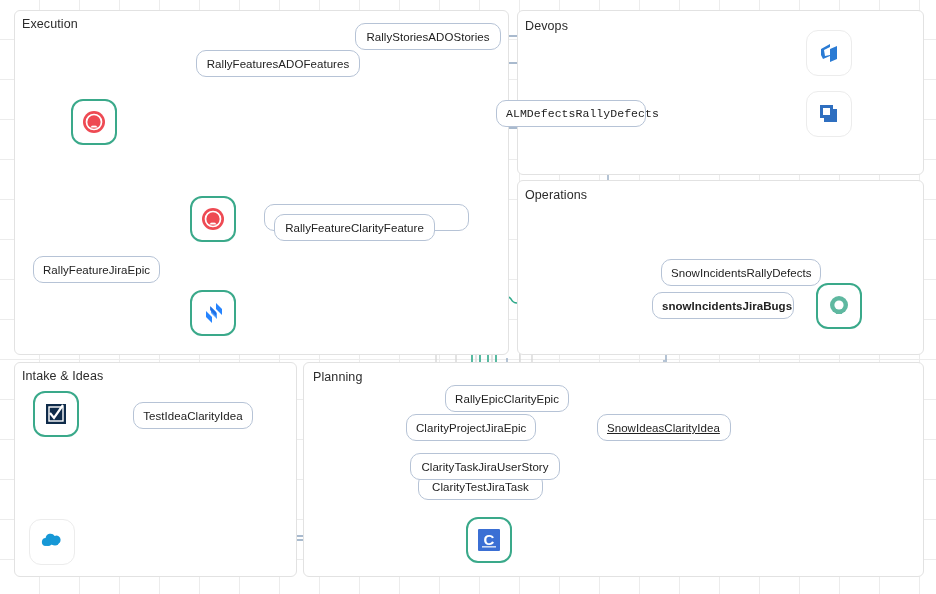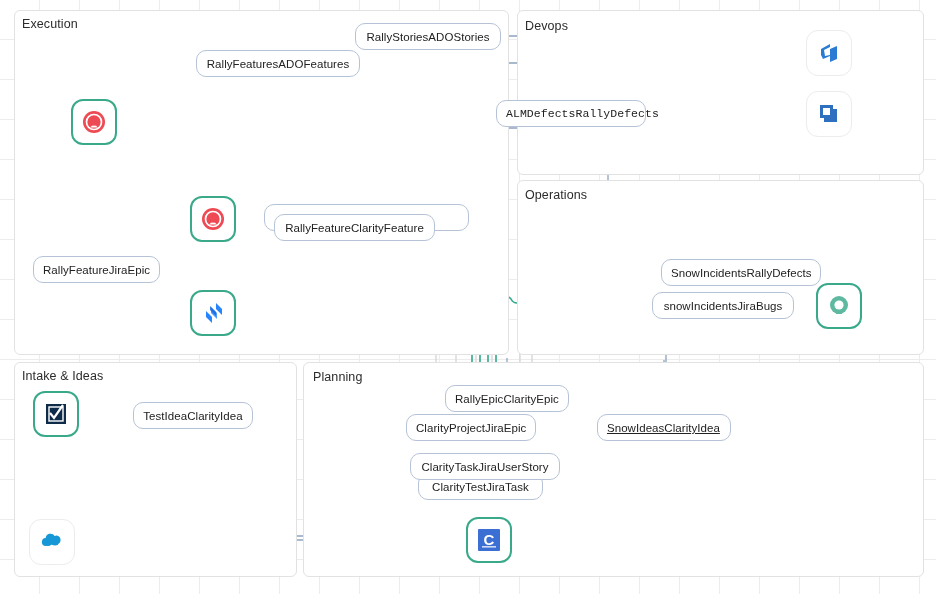--- a/index.html
+++ b/index.html
@@ -263,22 +263,22 @@
       </div>
     </div>
   <div id="labelLayer">
       <div class="elabel" style="left: 355px; top: 23px; width: 146px; z-index: 7; text-align: center;">RallyStoriesADOStories</div>
       <div class="elabel" style="left: 196px; top: 50px; width: 164px; z-index: 7; text-align: center;">RallyFeaturesADOFeatures</div>
       <div class="elabel" style="left: 496px; top: 100px; width: 150px; z-index: 7; text-align: center; font-family: Liberation Mono, monospace;">ALMDefectsRallyDefects</div>
       <div class="elabel clipped" style="left: 264px; top: 204px; width: 205px; z-index: 4; text-align: center;">RallyThemeClarityTheme</div>
       <div class="elabel" style="left: 274px; top: 214px; width: 161px; z-index: 6; text-align: center;">RallyFeatureClarityFeature</div>
       <div class="elabel" style="left: 33px; top: 256px; width: 127px; z-index: 7; text-align: center;">RallyFeatureJiraEpic</div>
       <div class="elabel" style="left: 661px; top: 259px; width: 160px; z-index: 7; text-align: left;">SnowIncidentsRallyDefects</div>
-      <div class="elabel" style="left: 652px; top: 292px; width: 142px; z-index: 8; text-align: center;">snowIncidentsJiraBugs</div>
+      <div class="elabel" style="left: 652px; top: 292px; width: 142px; z-index: 8; text-align: center; font-weight: bold;">snowIncidentsJiraBugs</div>
       <div class="elabel" style="left: 133px; top: 402px; width: 120px; z-index: 7; text-align: center;">TestIdeaClarityIdea</div>
-      <div class="elabel" style="left: 445px; top: 385px; width: 124px; z-index: 7; text-align: left;">RallyEpicClarityEpic</div>
+      <div class="elabel" style="left: 445px; top: 385px; width: 124px; z-index: 7; text-align: right;">RallyEpicClarityEpic</div>
       <div class="elabel" style="left: 597px; top: 414px; width: 134px; z-index: 7; text-align: left; text-decoration: underline;">SnowIdeasClarityIdea</div>
       <div class="elabel" style="left: 406px; top: 414px; width: 130px; z-index: 7; text-align: center;">ClarityProjectJiraEpic</div>
       <div class="elabel" style="left: 410px; top: 453px; width: 150px; z-index: 6; text-align: center;">ClarityTaskJiraUserStory</div>
       <div class="elabel clipped" style="left: 418px; top: 473px; width: 125px; z-index: 5; text-align: center;">ClarityTestJiraTask</div>
     </div>
 
 </div>
 
 </body></html>

